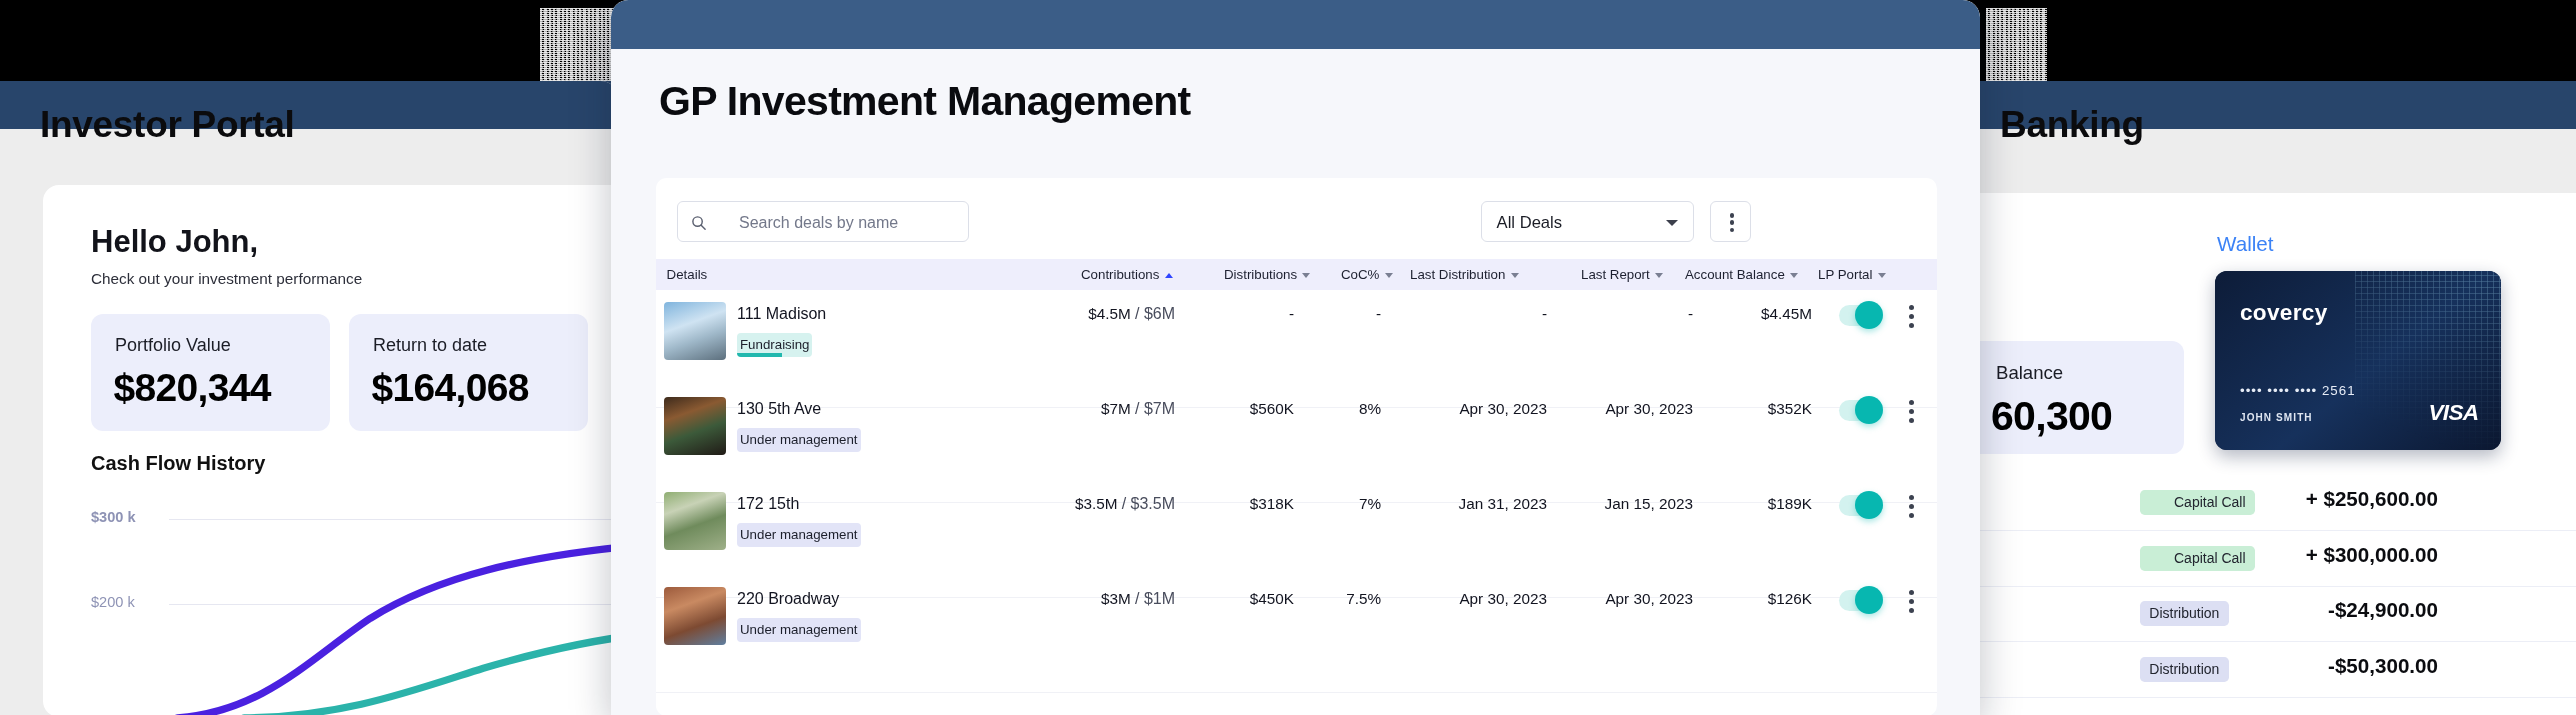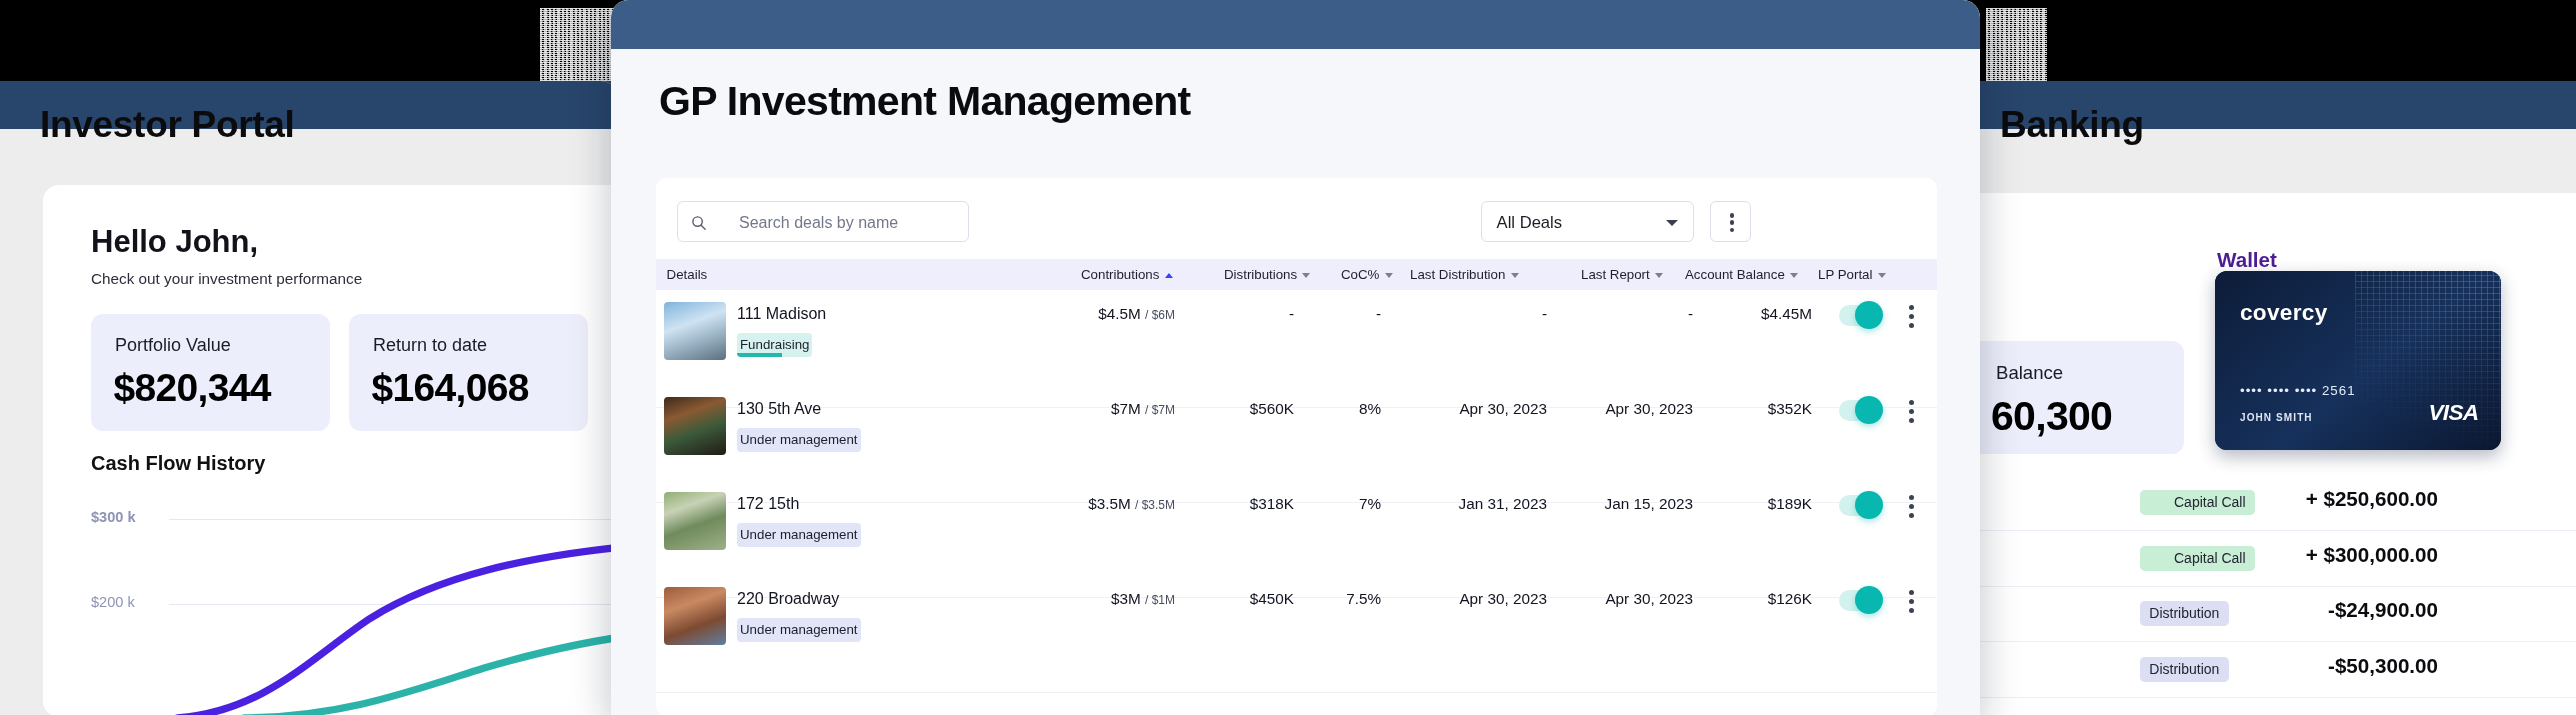--- a/index.html
+++ b/index.html
@@ -98,21 +98,21 @@
     position:absolute; left:1958px; top:193px; width:618px; height:524px;
     background:#ffffff; border-top-left-radius:16px;
   }
   .bal-box {
     position:absolute; left:-40px; top:148px; width:266px; height:113px;
     background:#eceefb; border-radius:12px;
   }
   .bal-label { position:absolute; left:78px; top:21px; font-size:18.6px; color:#1a1c25; }
   .bal-value { position:absolute; left:73px; top:52px; font-size:41px; font-weight:700; color:#000; letter-spacing:-0.7px; white-space:nowrap; }
 
-  .wallet-title { position:absolute; left:259px; top:39px; font-size:20.6px; font-weight:700; color:#4c1d95;margin-top:16px; }
+  .wallet-title { position:absolute; left:259px; top:39px; font-size:20.6px; font-weight:400; color:#3b82f6; }
   .cc {
     position:absolute; left:257px; top:78px; width:286px; height:179px;
     border-radius:12px; overflow:hidden;
     background:linear-gradient(135deg,#0e1e3c 0%,#142b52 45%,#0c determine 100%);
     background-color:#101f3e;
     box-shadow:0 6.6px 17.3px rgba(16,31,62,.3);
   }
   .cc-inner { position:absolute; inset:0; background:linear-gradient(140deg,#0d1c38 0%,#16315c 55%,#0b1730 100%); }
   .cc-dots {
     position:absolute; right:0; top:0; width:146px; height:179px; opacity:.5;
@@ -194,21 +194,21 @@
   .row-name { position:absolute; left:81px; top:14.6px; font-size:16px; font-weight:400; color:#121420; white-space:nowrap; }
   .row-badge {
     position:absolute; left:81px; top:43px; height:24px; padding:0 3px;
     border-radius:4px; font-size:13.3px; line-height:24px; color:#1c1f2b; white-space:nowrap; overflow:hidden;
   }
   .badge-fund { background:#d6f2ef; }
   .badge-um   { background:#e2e4f7; }
   .badge-bar { position:absolute; left:0; bottom:0; height:4px; background:#22b8ae; }
 
   .cell { position:absolute; top:14.6px; font-size:15.3px; color:#121420; white-space:nowrap; text-align:right; }
-  .cell .sm { font-size:12px; color:#494d5d; }
+  .cell .sm { font-size:16px; color:#494d5d; }
 
   .toggle { position:absolute; top:14.6px; width:41px; height:21px; border-radius:10.6px; background:#d3f2ef; }
   .toggle .knob { position:absolute; right:-2.7px; top:-3.3px; width:28px; height:28px; border-radius:50%;
                   background:#07b7b0; box-shadow:0 2.7px 6.6px rgba(7,183,176,.35); }
   .row-kebab { position:absolute; top:14.6px; width:5.3px; }
   .row-kebab i { display:block; width:5.3px; height:5.3px; border-radius:50%; background:#3c4250; margin-bottom:4px; }
 </style>
 </head>
 <body>
 

